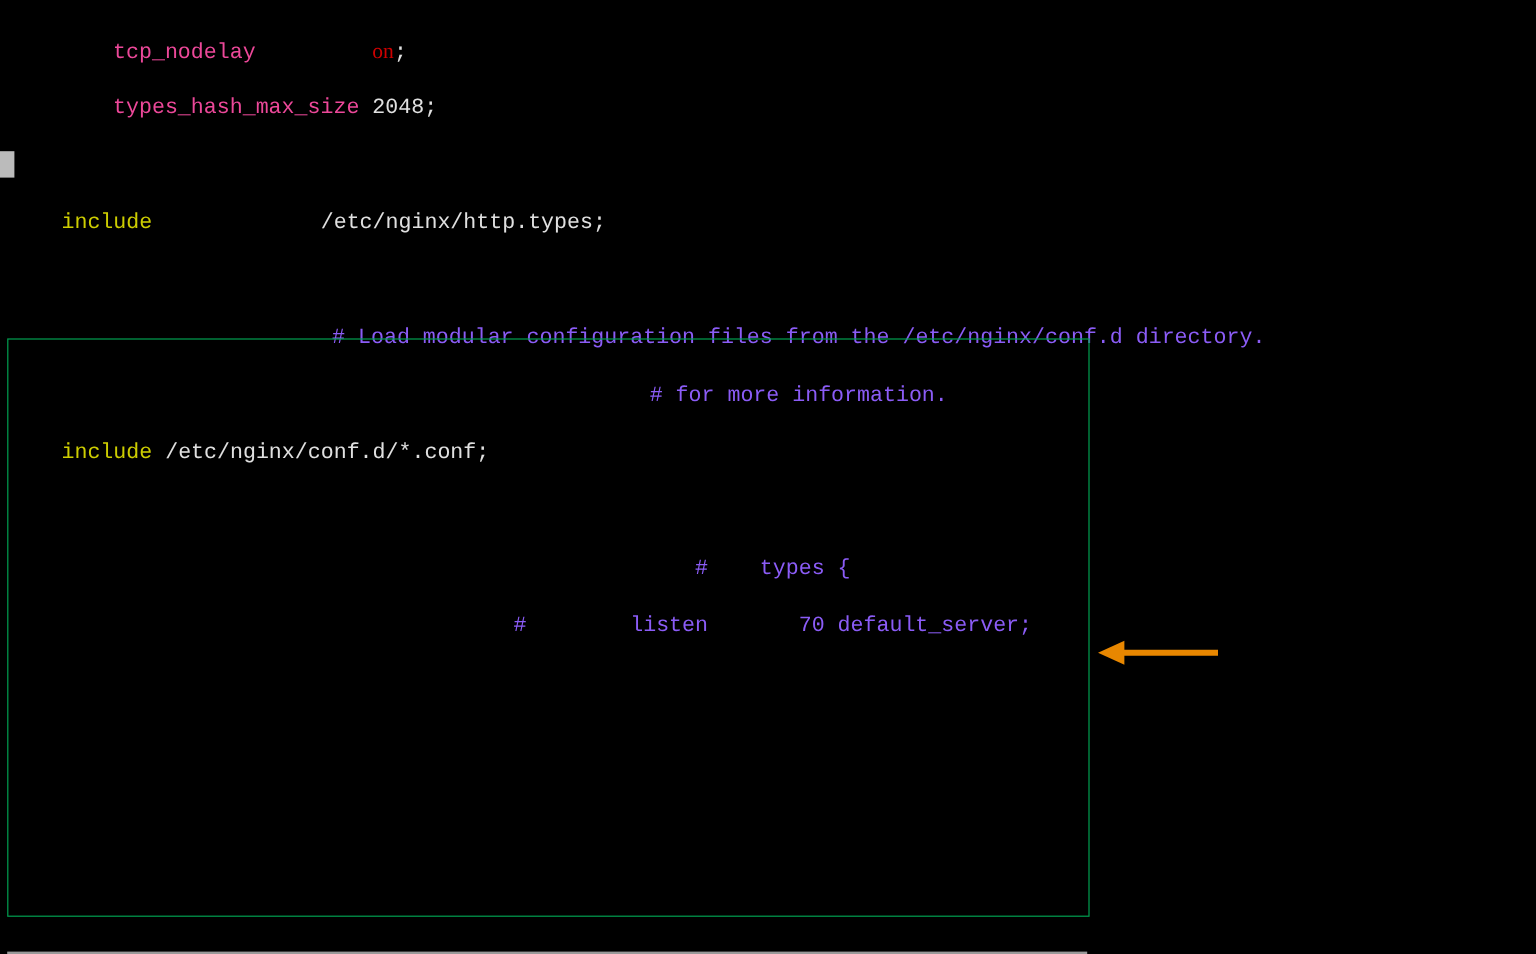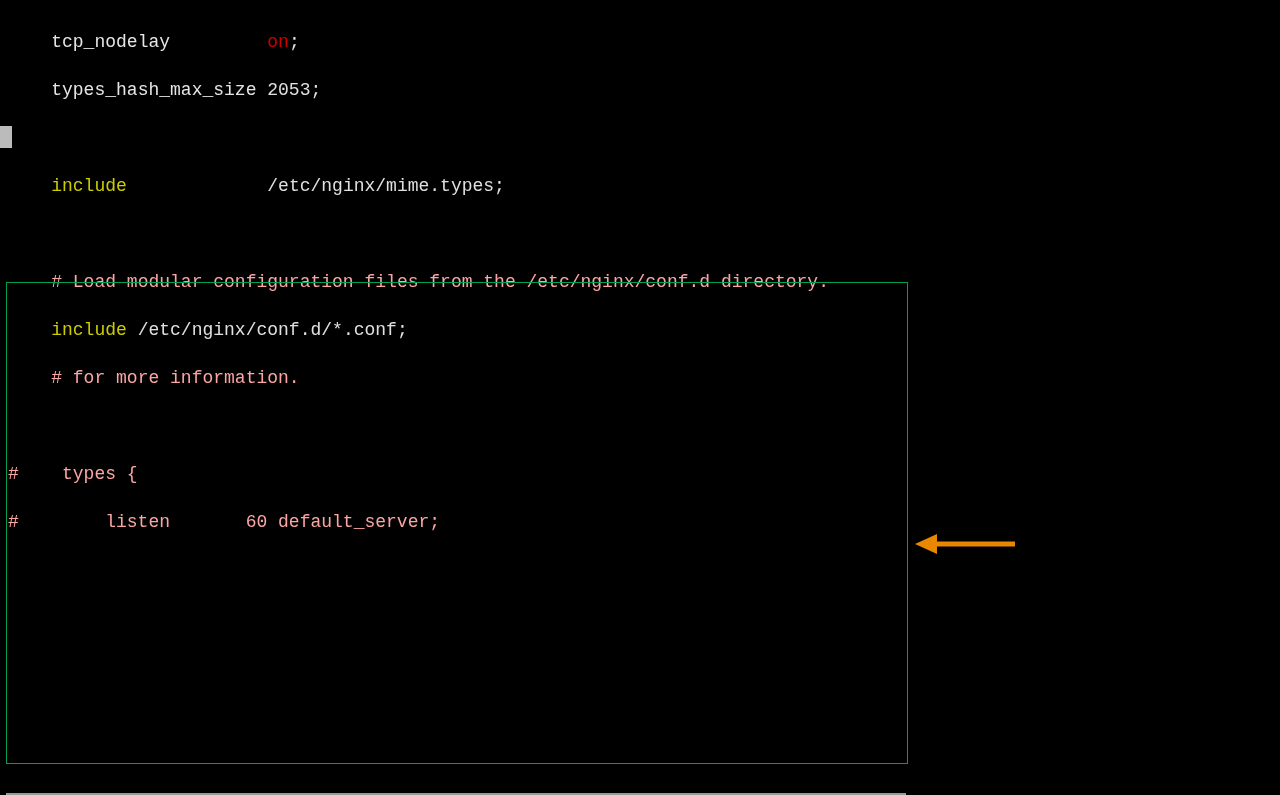--- a/index.html
+++ b/index.html
@@ -16,25 +16,25 @@
     position: relative;
   }
   .editor {
     padding: 6px 0 0 8px;
     white-space: pre;
   }
   .line {
     height: 24px;
     white-space: pre;
   }
-  .c-teal   { color: #e5e5e5; }   
-  .c-purple { color: #fca5a5; }   
+  .c-teal   { color: #ec4899; margin-left: 43px; }   
+  .c-purple { color: #8b5cf6; text-align: center; }   
   .c-white  { color: #e0e0e0; }   
   .c-yellow { color: #cdcd00; text-align: right; }   
-  .c-red    { color: #cd0000; }   
+  .c-red    { color: #cd0000; font-family: Liberation Serif, serif; }   
   .cursor-bg {
     position: absolute;
     left: 0px;
     top: 126px;
     width: 12px;
     height: 22px;
     background: #bbbbbb;
   }
   .hl-box {
     position: absolute;
@@ -62,30 +62,30 @@
     background: #999;
   }
 </style>
 </head>
 <body>
 
 <div class="cursor-bg"></div>
 
 <div class="editor">
 <div class="line">    <span class="c-teal">tcp_nodelay</span>         <span class="c-red">on</span><span class="c-white">;</span></div>
-<div class="line">    <span class="c-teal">types_hash_max_size</span> <span class="c-white">2053</span><span class="c-white">;</span></div>
+<div class="line">    <span class="c-teal">types_hash_max_size</span> <span class="c-white">2048</span><span class="c-white">;</span></div>
 <div class="line"></div>
-<div class="line">    <span class="c-yellow">include</span>             <span class="c-white">/etc/nginx/mime.types;</span></div>
+<div class="line">    <span class="c-yellow">include</span>             <span class="c-white">/etc/nginx/http.types;</span></div>
 <div class="line"></div>
 <div class="line c-purple">    <span># Load modular configuration files from the /etc/nginx/conf.d directory.</span></div>
+<div class="line c-purple">    <span># for more information.</span></div>
 <div class="line">    <span class="c-yellow">include</span><span class="c-white"> /etc/nginx/conf.d/*.conf;</span></div>
-<div class="line c-purple">    <span># for more information.</span></div>
 <div class="line"></div>
 <div class="line c-purple"><span>#    types {</span></div>
-<div class="line c-purple"><span>#        listen       60 default_server;</span></div>
+<div class="line c-purple"><span>#        listen       70 default_server;</span></div>
 
 
 
 
 
 
 
 
 
 

